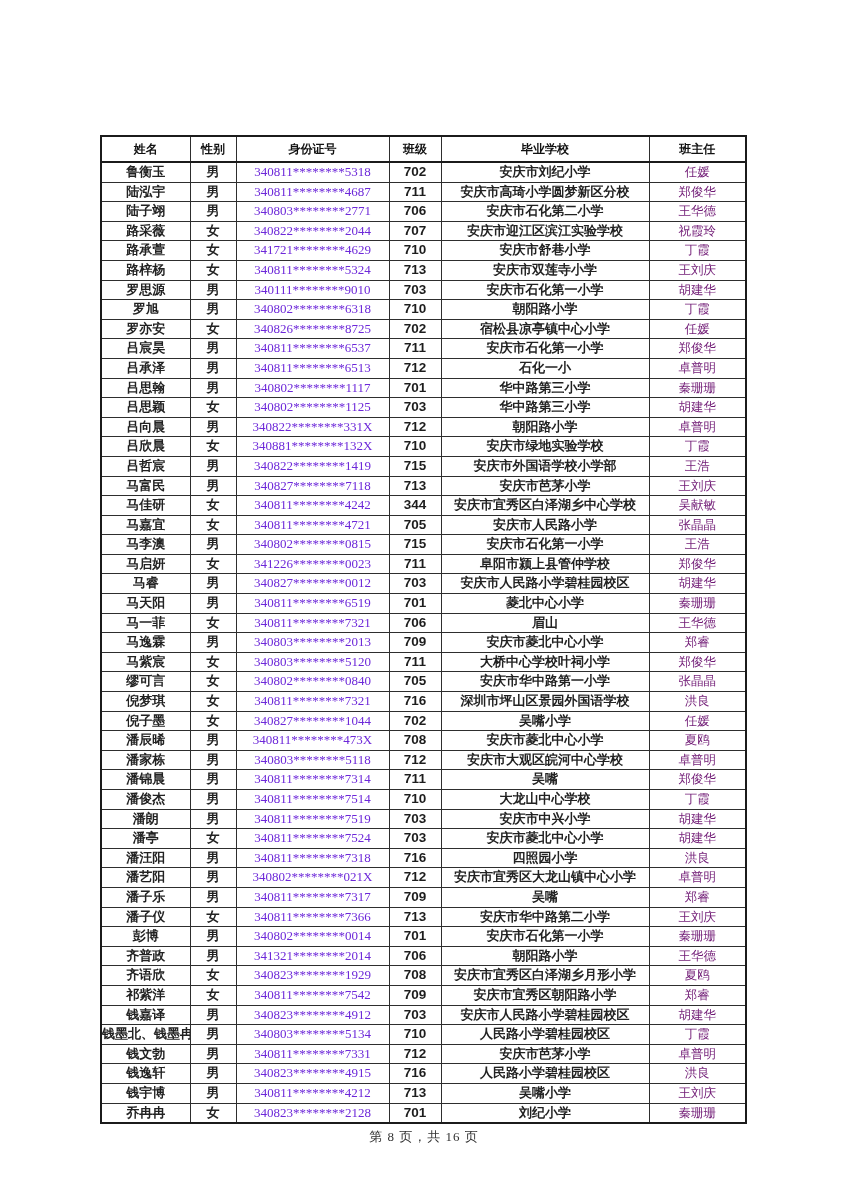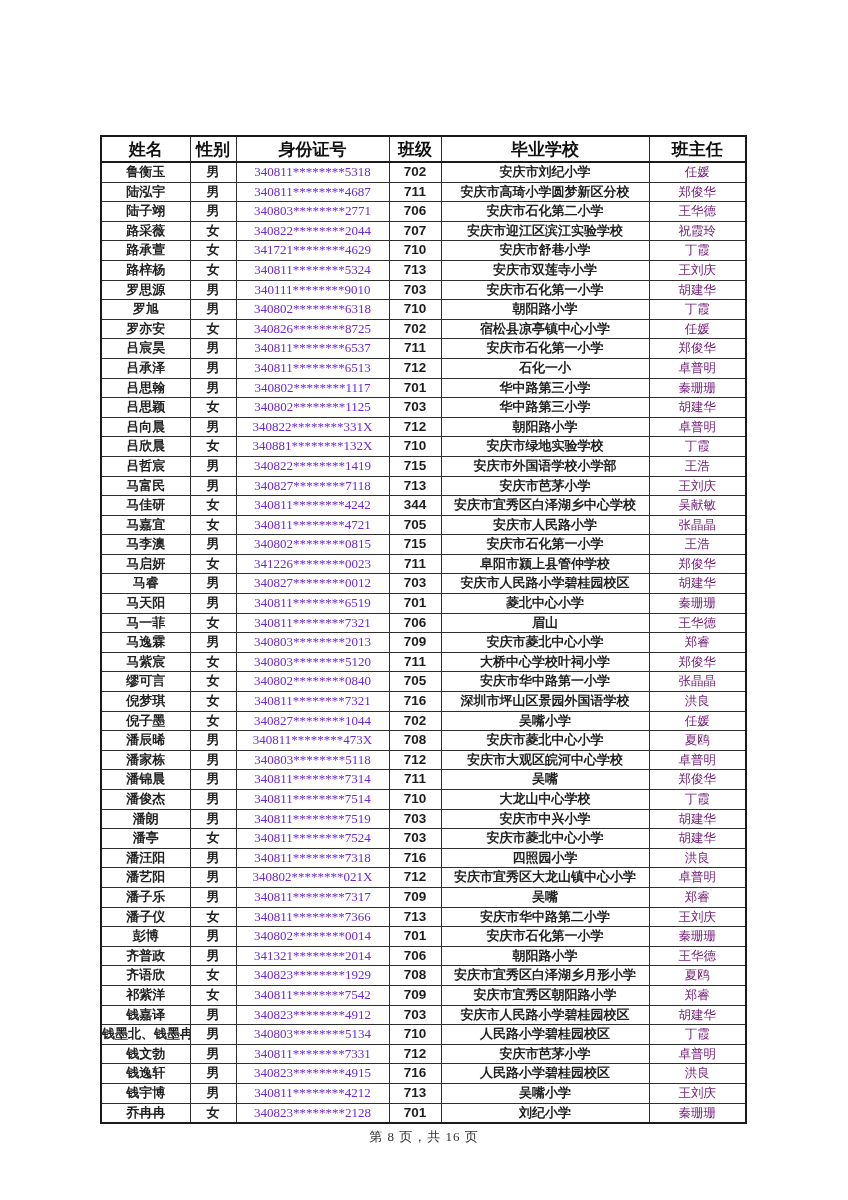--- a/index.html
+++ b/index.html
@@ -27,21 +27,21 @@
   }
   table.roster th, table.roster td {
     border: 1px solid #2e2e2e;
     text-align: center;
     vertical-align: middle;
     white-space: nowrap;
     overflow: hidden;
   }
   table.roster th {
     height: 26px;
-    font-size: 17px;
+    font-size: 12px;
     font-weight: bold;
     color: #111111;
     border-bottom: 2px solid #1b1b1b;
     font-family: "Liberation Sans", "DejaVu Sans", sans-serif;
   }
   table.roster td {
     height: 18.6px;
     line-height: 18.6px;
   }
   .col-name    { width: 89px; }

